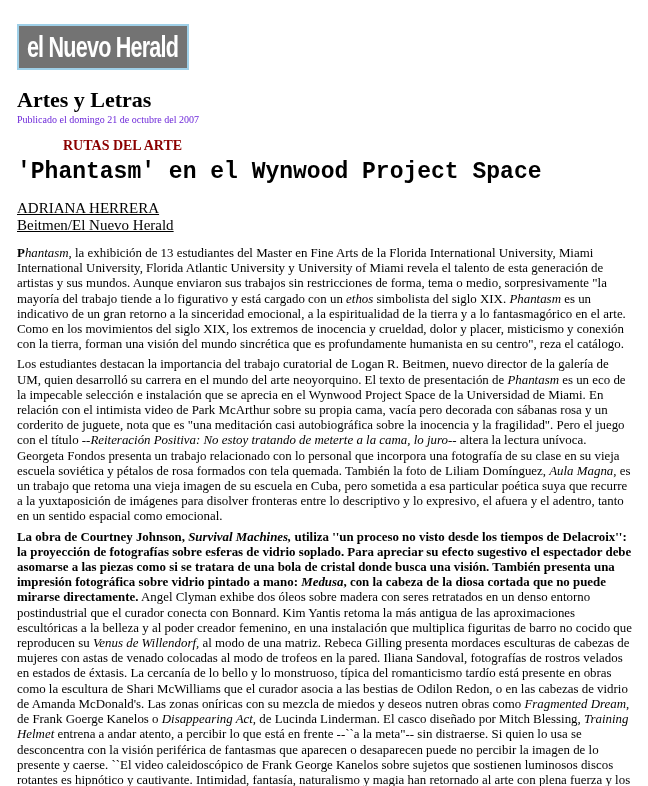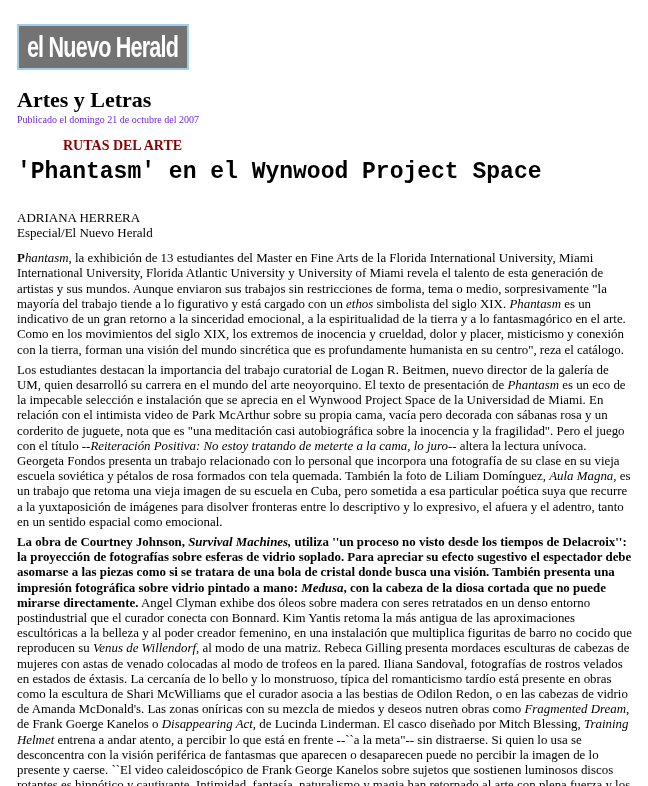--- a/index.html
+++ b/index.html
@@ -54,21 +54,21 @@
     color: #8b0000;
     line-height: 1.1;
     margin-left: 46px;
   }
   .headline {
     margin-top: 7px;
     font-size: 23px;
     font-weight: 700;
     line-height: 1.05;
   }
-  .byline { margin-top: 25px; font-size: 13px; line-height: 1.18; }
+  .byline { margin-top: 15px; font-size: 15px; line-height: 1.18; text-decoration: underline; }
 
   
   .article { margin-top: 11px; }
   .article p {
     margin: 0 0 5px 0;
     font-size: 12.9px;
     line-height: 15.2px;
     text-align: left;
   }
   .run-normal { font-weight: 400; font-style: normal; }
@@ -88,21 +88,21 @@
   <div class="section-title">Artes y Letras</div>
 
   <div class="published">Publicado el domingo 21 de octubre del 2007</div>
 
   <div class="kicker">RUTAS DEL ARTE</div>
 
   <h1 class="headline" style="margin:7px 0 0 0;font-family:Liberation Mono, monospace;">'Phantasm' en el Wynwood Project Space</h1>
 
   <div class="byline">
     <div>ADRIANA HERRERA</div>
-    <div>Especial/El Nuevo Herald</div>
+    <div>Beitmen/El Nuevo Herald</div>
   </div>
 
   <div class="article">
     <p><span class="run-bold">P</span><span class="run-italic">hantasm</span><span class="run-normal">, la exhibición de 13 estudiantes del Master en Fine Arts de la Florida International University, Miami International University, Florida Atlantic University y University of Miami revela el talento de esta generación de artistas y sus mundos. Aunque enviaron sus trabajos sin restricciones de forma, tema o medio, sorpresivamente "la mayoría del trabajo tiende a lo figurativo y está cargado con un </span><span class="run-italic">ethos</span><span class="run-normal"> simbolista del siglo XIX. </span><span class="run-italic">Phantasm</span><span class="run-normal"> es un indicativo de un gran retorno a la sinceridad emocional, a la espiritualidad de la tierra y a lo fantasmagórico en el arte. Como en los movimientos del siglo XIX, los extremos de inocencia y crueldad, dolor y placer, misticismo y conexión con la tierra, forman una visión del mundo sincrética que es profundamente humanista en su centro", reza el catálogo.</span></p>
     <p><span class="run-normal">Los estudiantes destacan la importancia del trabajo curatorial de Logan R. Beitmen, nuevo director de la galería de UM, quien desarrolló su carrera en el mundo del arte neoyorquino. El texto de presentación de </span><span class="run-italic">Phantasm</span><span class="run-normal"> es un eco de la impecable selección e instalación que se aprecia en el Wynwood Project Space de la Universidad de Miami. En relación con el intimista video de Park McArthur sobre su propia cama, vacía pero decorada con sábanas rosa y un corderito de juguete, nota que es "una meditación casi autobiográfica sobre la inocencia y la fragilidad". Pero el juego con el título --</span><span class="run-italic">Reiteración Positiva: No estoy tratando de meterte a la cama, lo juro</span><span class="run-normal">-- altera la lectura unívoca. Georgeta Fondos presenta un trabajo relacionado con lo personal que incorpora una fotografía de su clase en su vieja escuela soviética y pétalos de rosa formados con tela quemada. También la foto de Liliam Domínguez, </span><span class="run-italic">Aula Magna</span><span class="run-normal">, es un trabajo que retoma una vieja imagen de su escuela en Cuba, pero sometida a esa particular poética suya que recurre a la yuxtaposición de imágenes para disolver fronteras entre lo descriptivo y lo expresivo, el afuera y el adentro, tanto en un sentido espacial como emocional.</span></p>
     <p><span class="run-bold">La obra de Courtney Johnson, </span><span class="run-bolditalic">Survival Machines,</span><span class="run-bold"> utiliza ''un proceso no visto desde los tiempos de Delacroix'': la proyección de fotografías sobre esferas de vidrio soplado. Para apreciar su efecto sugestivo el espectador debe asomarse a las piezas como si se tratara de una bola de cristal donde busca una visión. También presenta una impresión fotográfica sobre vidrio pintado a mano: </span><span class="run-bolditalic">Medusa</span><span class="run-bold">, con la cabeza de la diosa cortada que no puede mirarse directamente.</span><span class="run-normal"> Angel Clyman exhibe dos óleos sobre madera con seres retratados en un denso entorno postindustrial que el curador conecta con Bonnard. Kim Yantis retoma la más antigua de las aproximaciones escultóricas a la belleza y al poder creador femenino, en una instalación que multiplica figuritas de barro no cocido que reproducen su </span><span class="run-italic">Venus de Willendorf,</span><span class="run-normal"> al modo de una matriz. Rebeca Gilling presenta mordaces esculturas de cabezas de mujeres con astas de venado colocadas al modo de trofeos en la pared. Iliana Sandoval, fotografías de rostros velados en estados de éxtasis. La cercanía de lo bello y lo monstruoso, típica del romanticismo tardío está presente en obras como la escultura de Shari McWilliams que el curador asocia a las bestias de Odilon Redon, o en las cabezas de vidrio de Amanda McDonald's. Las zonas oníricas con su mezcla de miedos y deseos nutren obras como </span><span class="run-italic">Fragmented Dream</span><span class="run-normal">, de Frank Goerge Kanelos o </span><span class="run-italic">Disappearing Act</span><span class="run-normal">, de Lucinda Linderman. El casco diseñado por Mitch Blessing, </span><span class="run-italic">Training Helmet</span><span class="run-normal"> entrena a andar atento, a percibir lo que está en frente --``a la meta"-- sin distraerse. Si quien lo usa se desconcentra con la visión periférica de fantasmas que aparecen o desaparecen puede no percibir la imagen de lo presente y caerse. ``El video caleidoscópico de Frank George Kanelos sobre sujetos que sostienen luminosos discos rotantes es hipnótico y cautivante. Intimidad, fantasía, naturalismo y magia han retornado al arte con plena fuerza y los 13 artistas de </span><span class="run-italic">Phantasm</span><span class="run-normal"> encabezan esa tendencia".•</span></p>
   </div>
 
 </div>
 

